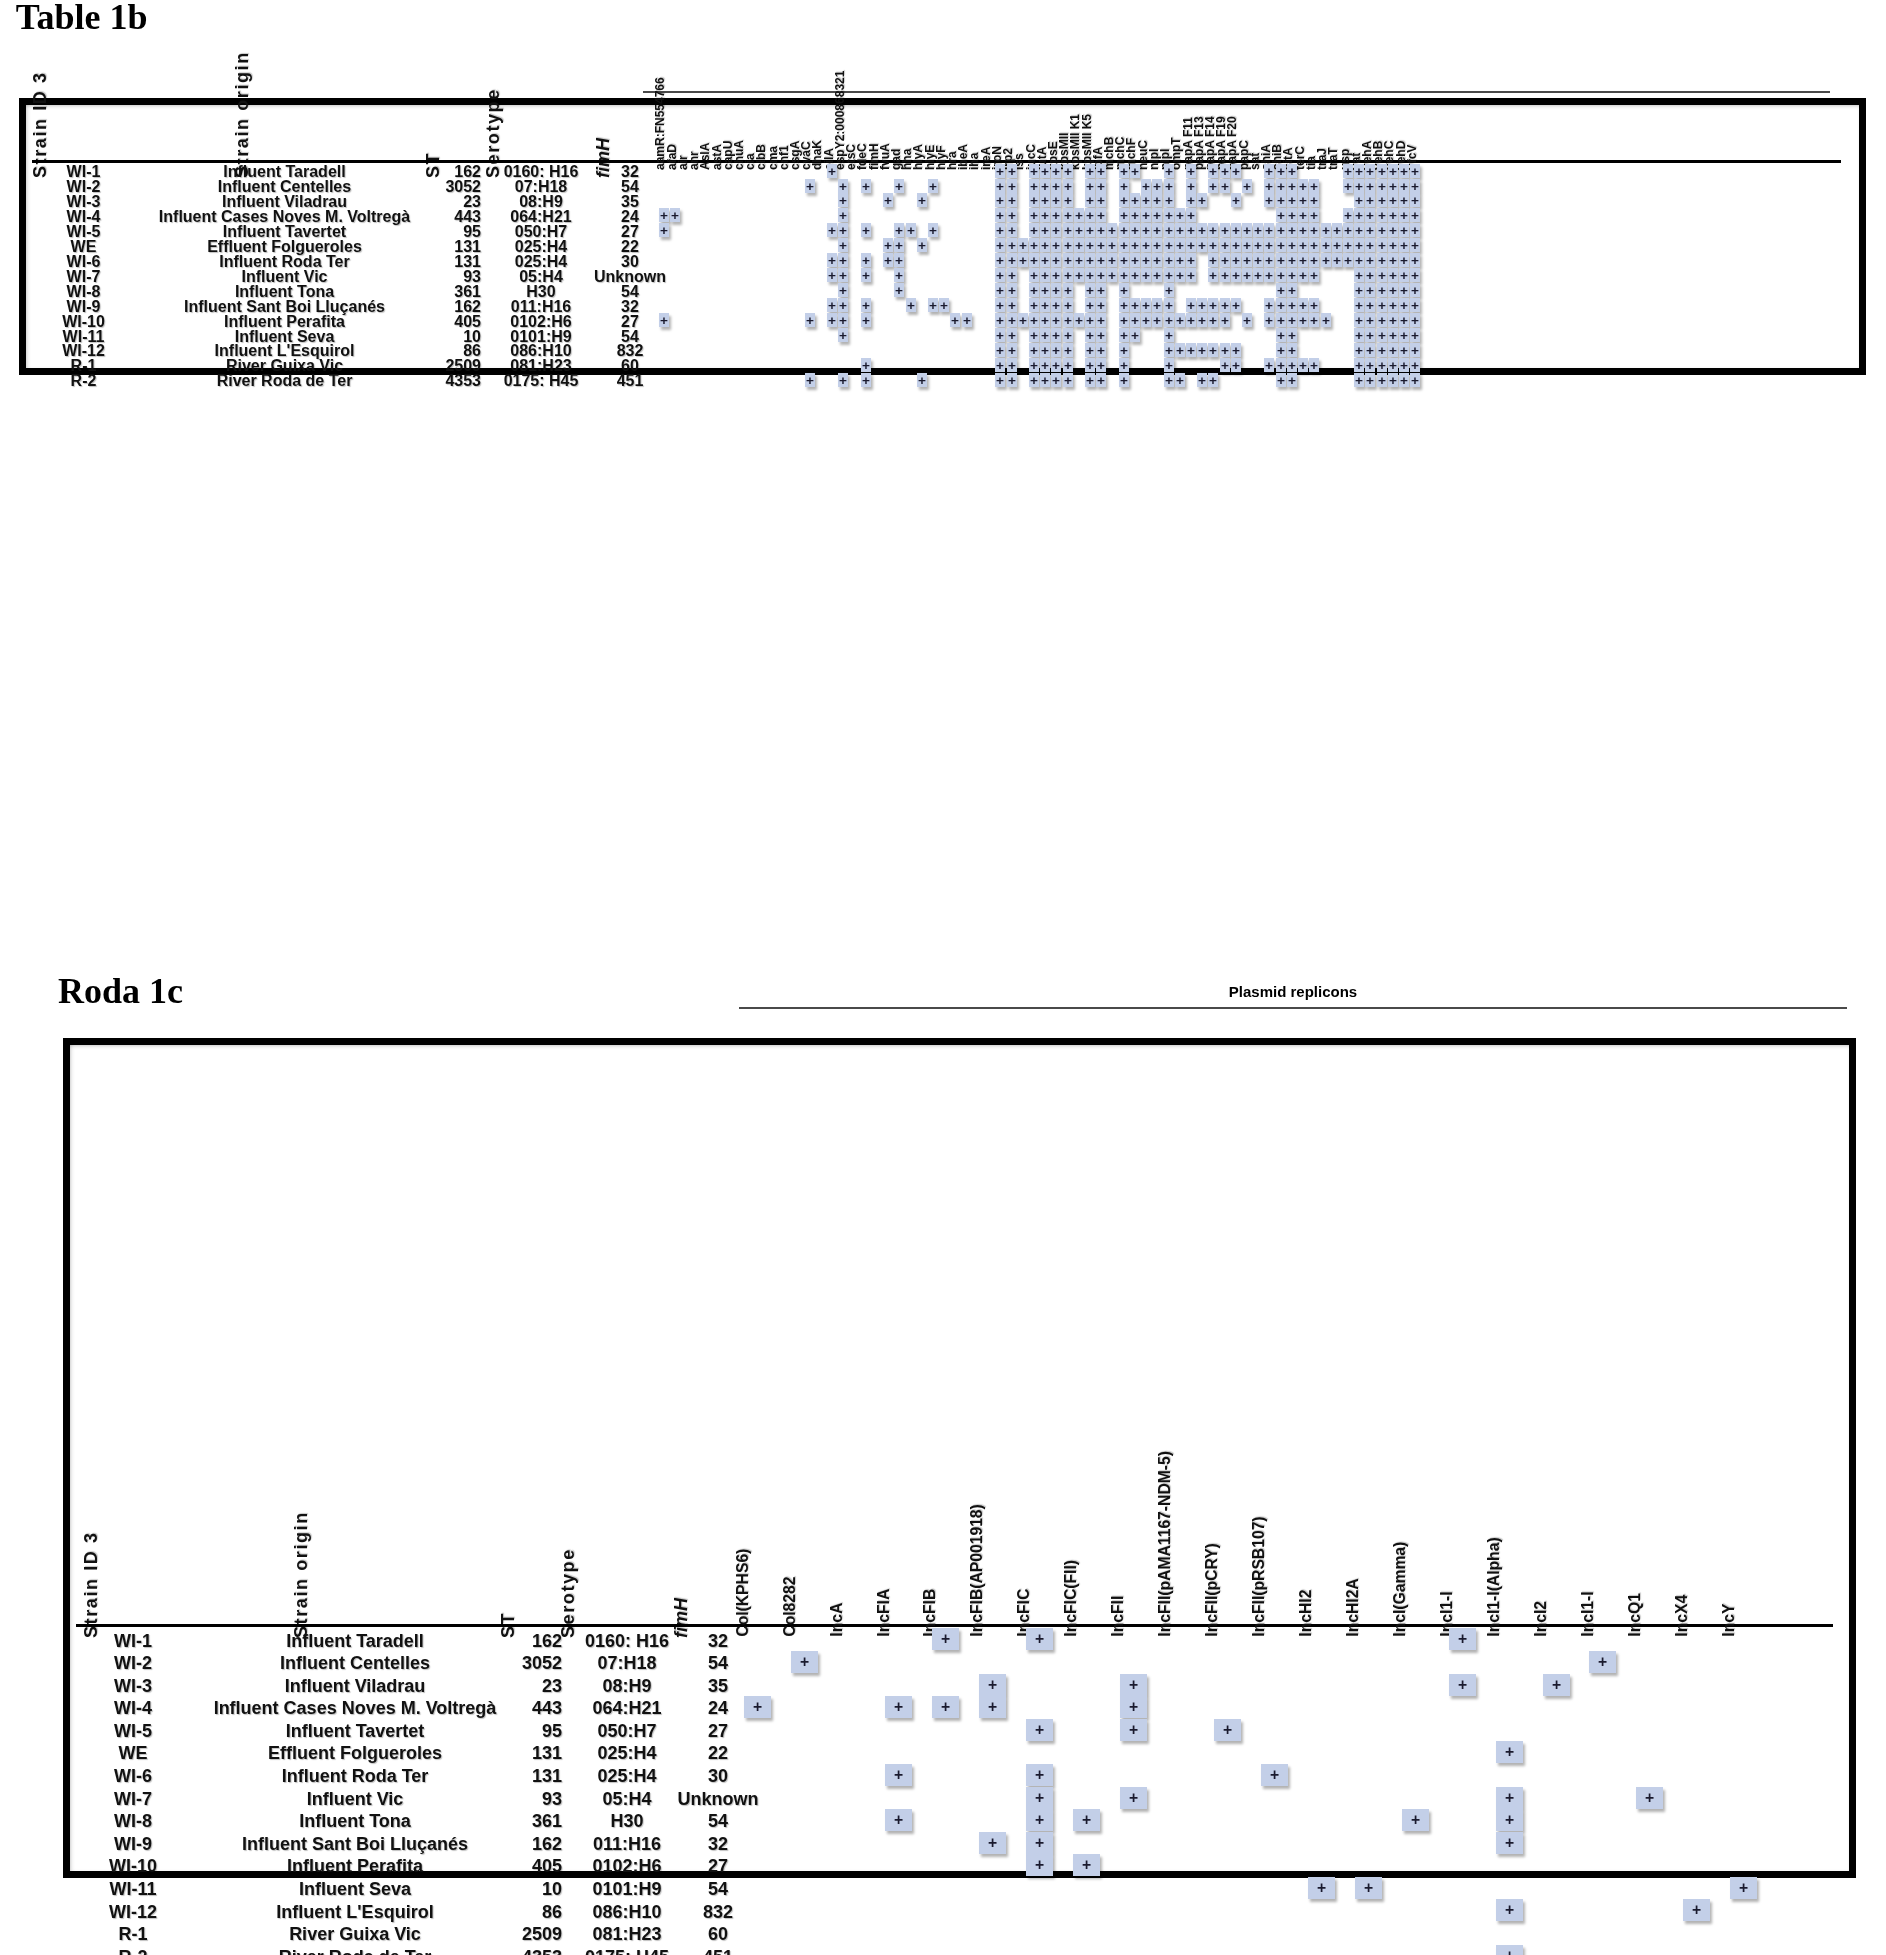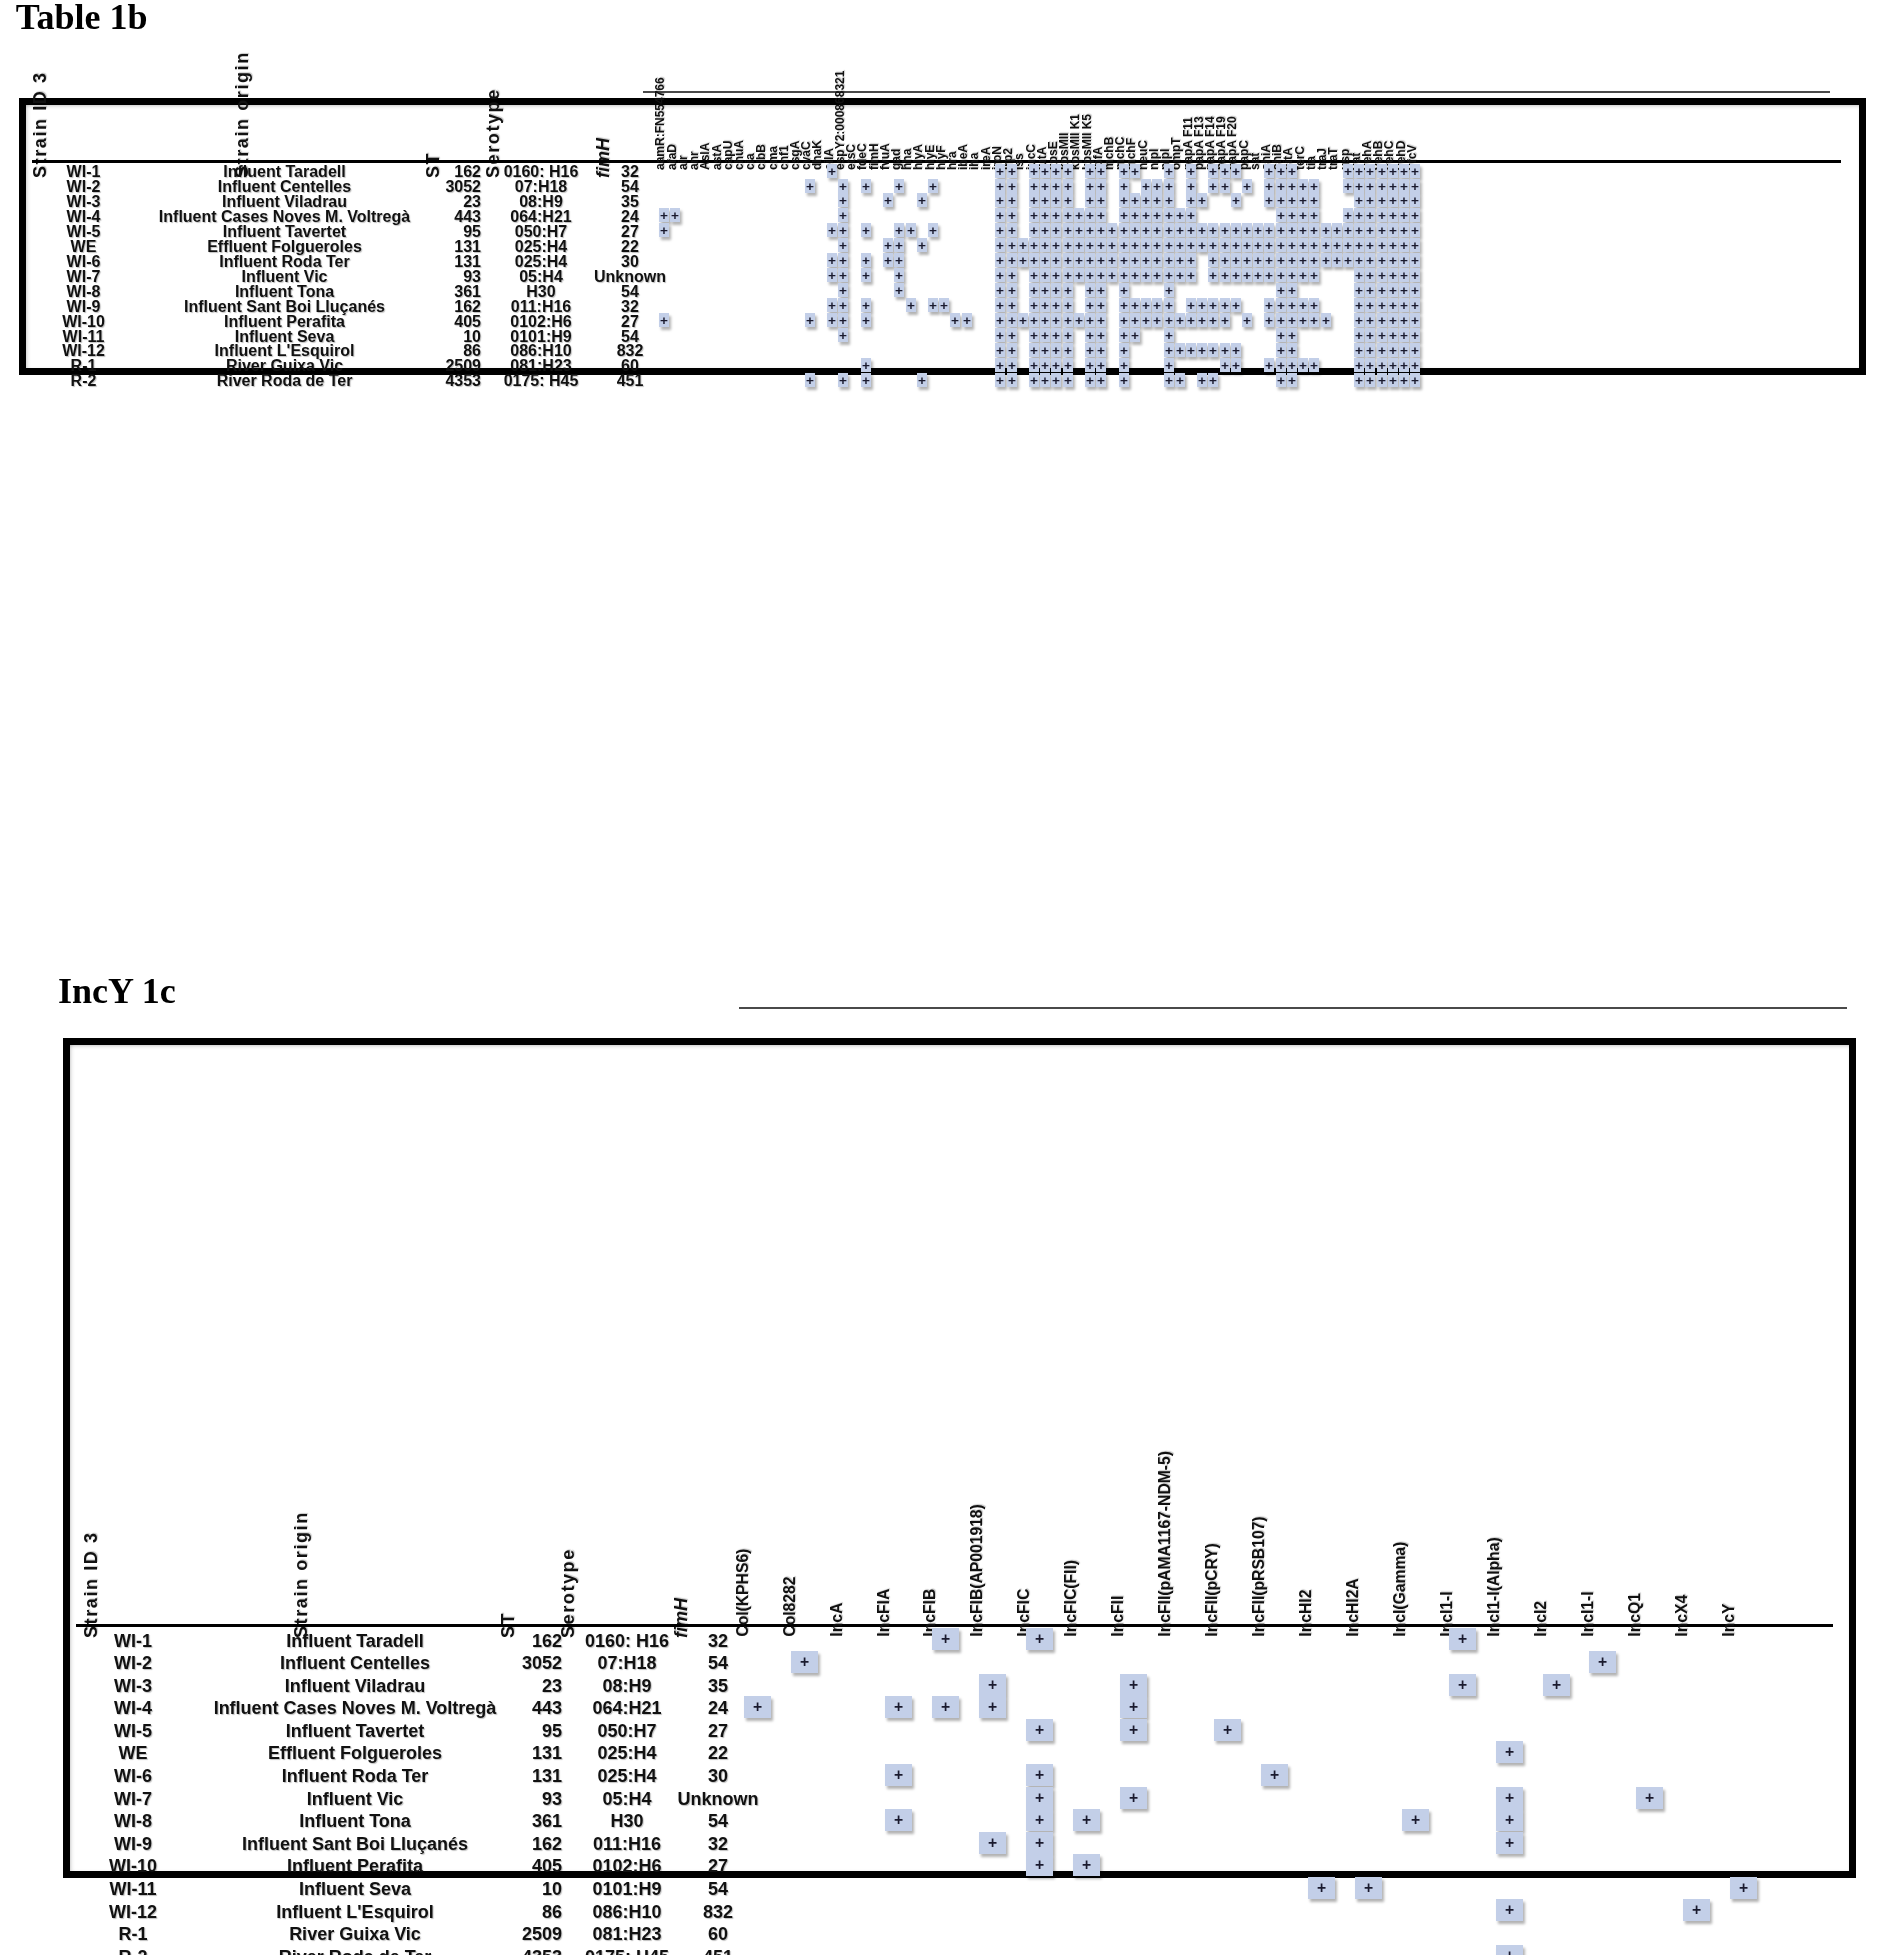--- a/index.html
+++ b/index.html
@@ -102,21 +102,21 @@
     font-weight: bold;
     color: #1a1a2e;
     box-sizing: border-box;
   }
   .chip.b { font-size: 13.6px; }
 </style>
 </head>
 <body>
 
 <div class="table-title" id="title-1b">Table 1b</div>
-<div class="table-title" id="title-1c">IncY 1c</div>
+<div class="table-title" id="title-1c">Roda 1c</div>
 
 <div class="table-frame" id="frame-1b">
   <div class="table-inner">
 
     <div class="group-rule" id="vf-rule" style="left: 617px; top: -13.6px; width: 1187px;"></div>
 
     <div class="vhead plain" id="h1b-id" style="left: 23px; top: 55px; font-size: 18px; letter-spacing: 1.6px;">Strain ID 3</div>
     <div class="vhead plain" id="h1b-origin" style="left: 225px; top: 55px; font-size: 18px; letter-spacing: 1.6px;">Strain origin</div>
     <div class="vhead plain" id="h1b-st" style="left: 416px; top: 55px; font-size: 18px; letter-spacing: 1.6px;">ST</div>
     <div class="vhead plain" id="h1b-sero" style="left: 476px; top: 55px; font-size: 18px; letter-spacing: 1.6px;">Serotype</div>
@@ -745,20 +745,21 @@
         <div class="cell-text" style="left: 397px; top: 267px; width: 58px; text-align: right; font-size: 16px;">4353</div>
         <div class="cell-text" style="left: 460px; top: 267px; width: 110px; text-align: center; font-size: 16px;">0175: H45</div>
         <div class="cell-text" style="left: 562px; top: 267px; width: 84px; text-align: center; font-size: 16px;">451</div>
       </div>
   </div>
 </div>
 
 <div class="table-frame" id="frame-1c">
   <div class="table-inner">
 
+    <div class="group-band" id="pr-band" style="left: 669px; top: -62px; width: 1108px;">Plasmid replicons</div>
     <div class="group-rule" id="pr-rule" style="left: 669px; top: -38px; width: 1108px;"></div>
 
     <div class="vhead plain" id="h1c-id" style="left: 30px; top: 575px; font-size: 18px; letter-spacing: 1.6px;">Strain ID 3</div>
     <div class="vhead plain" id="h1c-origin" style="left: 240px; top: 575px; font-size: 18px; letter-spacing: 1.6px;">Strain origin</div>
     <div class="vhead plain" id="h1c-st" style="left: 447px; top: 575px; font-size: 18px; letter-spacing: 1.6px;">ST</div>
     <div class="vhead plain" id="h1c-sero" style="left: 507px; top: 575px; font-size: 18px; letter-spacing: 1.6px;">Serotype</div>
     <div class="vhead ital" id="h1c-fim" style="left: 620px; top: 575px; font-size: 18px;">fimH</div>
 
     <div class="hrule" id="rule1c-top" style="left: 6.3px; top: 579px; width: 1757px; height: 2.6px;"></div>
 

